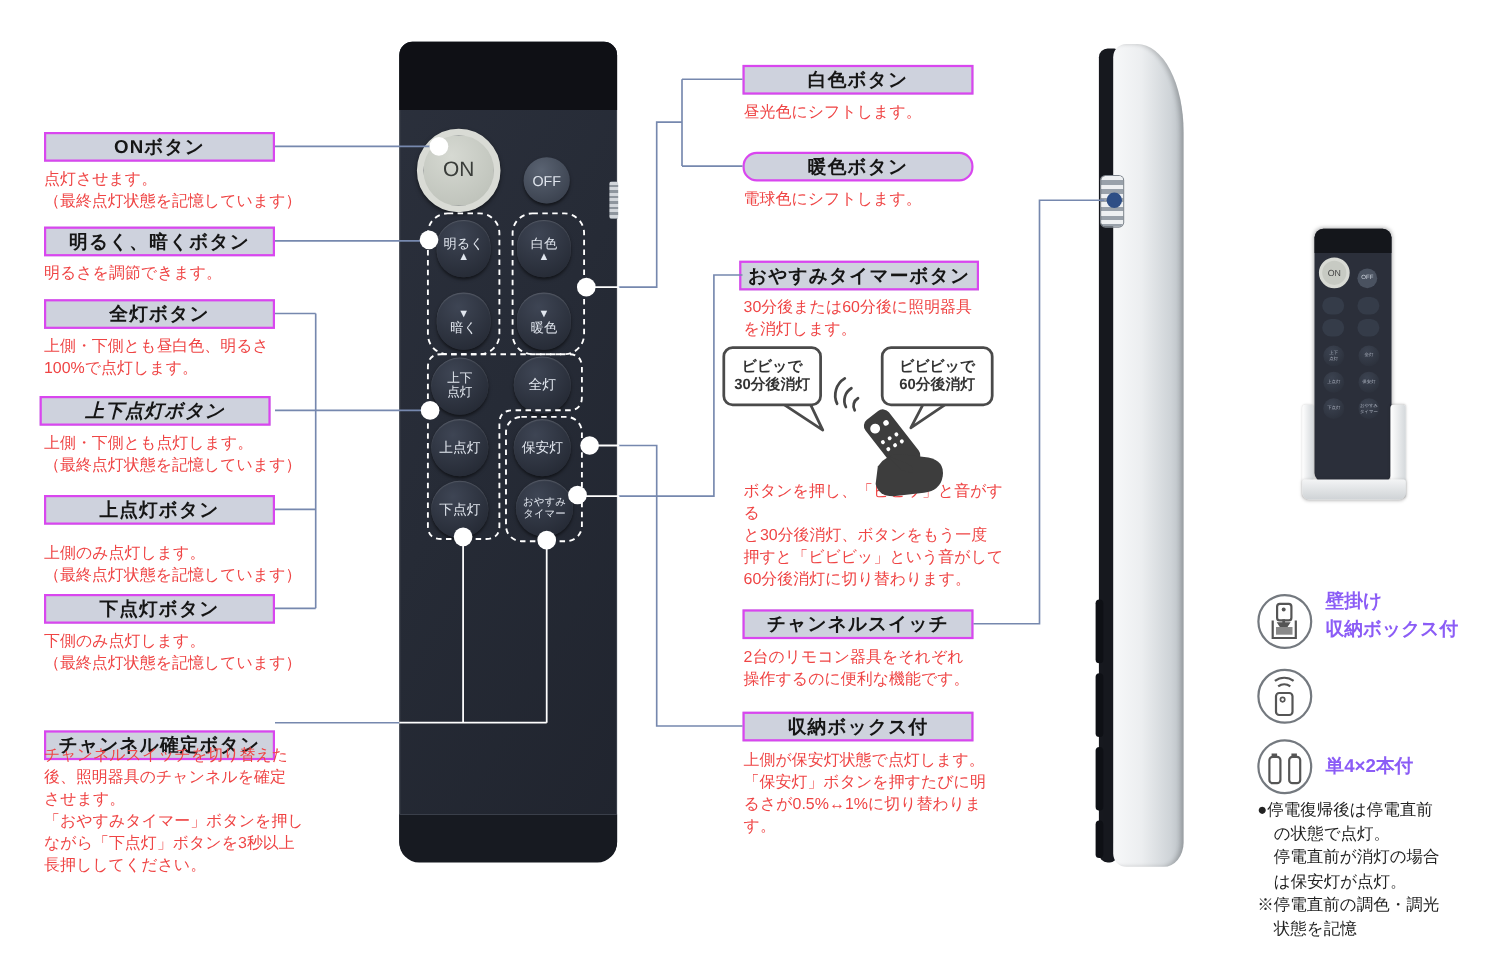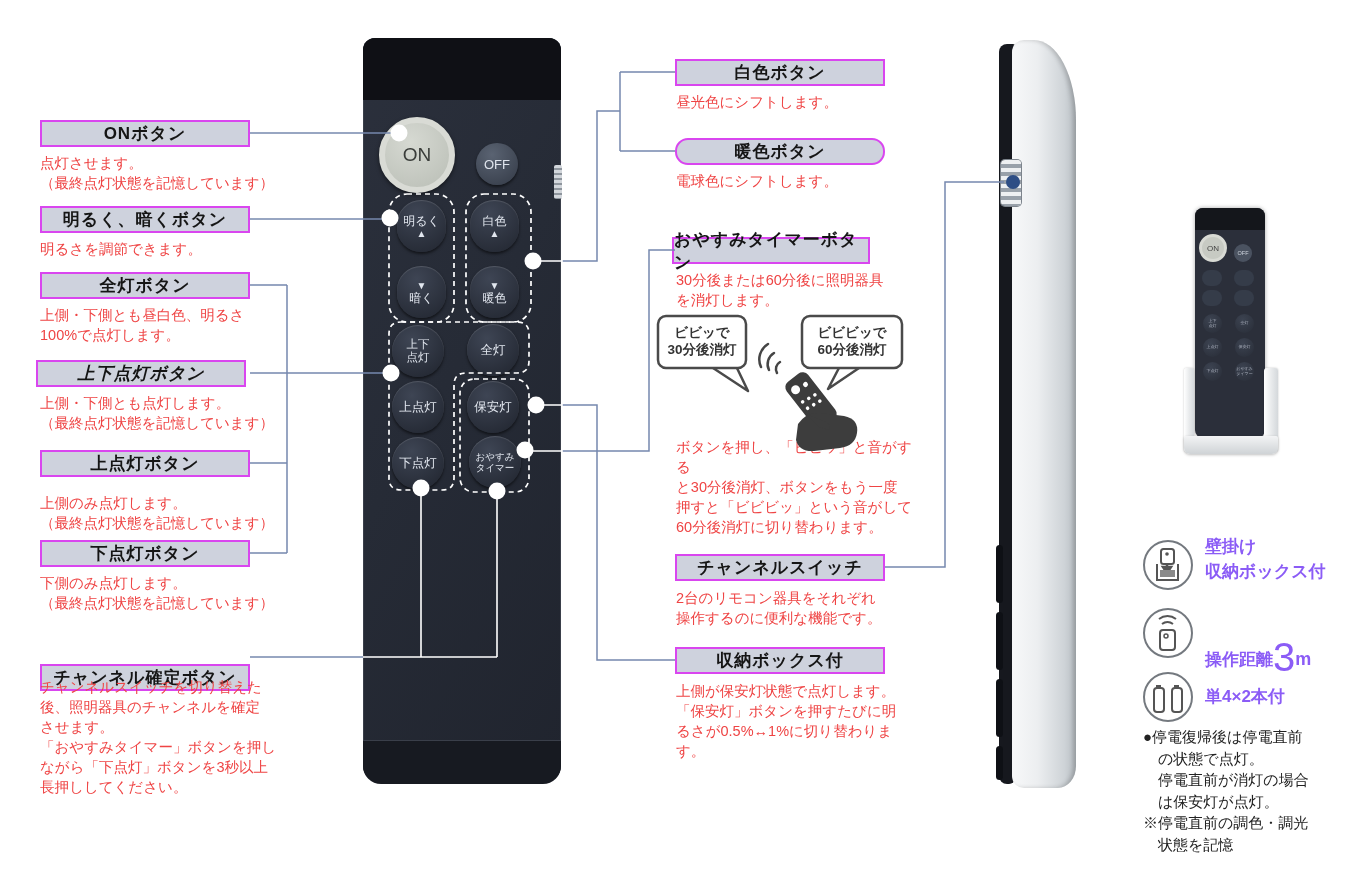--- a/index.html
+++ b/index.html
@@ -136,21 +136,21 @@
   <div class="label-box" style="left:675px;top:59px;">
       <span>白色ボタン</span>
     </div>
   <div class="desc" style="left:676px;top:92px;width:240px;">昼光色にシフトします。</div>
 
   <div class="label-box" style="left:675px;top:138px;border-radius:13px;">
       <span>暖色ボタン</span>
     </div>
   <div class="desc" style="left:676px;top:171px;width:240px;">電球色にシフトします。</div>
 
-  <div class="label-box" style="left:672px;top:237px;width:198px;">
+  <div class="label-box" style="left:672px;top:237px;width:218px;">
       <span>おやすみタイマーボタン</span>
     </div>
   <div class="desc" style="left:676px;top:270px;width:245px;">30分後または60分後に照明器具
 を消灯します。</div>
   <div class="desc" style="left:676px;top:437px;width:250px;">ボタンを押し、「ビビッ」と音がする
 と30分後消灯、ボタンをもう一度
 押すと「ビビビッ」という音がして
 60分後消灯に切り替わります。</div>
 
   <div class="label-box" style="left:675px;top:554px;">
@@ -254,23 +254,20 @@
   <div class="feat-label" style="left:1205px;top:534px;">壁掛け
 収納ボックス付</div>
 
   <div class="feat-circle" style="left:1143px;top:608px;">
     <svg width="38" height="38" viewBox="-19 -19 38 38">
       <rect x="-8" y="-3" width="15" height="20" rx="3" fill="none" stroke="#555" stroke-width="2"></rect>
       <circle cx="-2" cy="3" r="2" fill="none" stroke="#555" stroke-width="1.5"></circle>
       <path d="M-6,-9 A9 9 0 0 1 5,-9" fill="none" stroke="#555" stroke-width="2"></path>
       <path d="M-9,-14 A14 14 0 0 1 8,-14" fill="none" stroke="#555" stroke-width="2"></path>
     </svg>
-  </div>
-  <div class="feat-label" style="left:1205px;top:620px;">
-    <span>操作距離</span><span style="font-size:40px;font-weight:400;vertical-align:-6px;">3</span><span style="font-size:18px;">m</span>
   </div>
 
   <div class="feat-circle" style="left:1143px;top:672px;">
     <svg width="38" height="38" viewBox="-19 -19 38 38">
       <rect x="-12" y="-12" width="5" height="3" fill="#555"></rect>
       <rect x="6" y="-12" width="5" height="3" fill="#555"></rect>
       <rect x="-14" y="-9" width="10" height="24" rx="3" fill="none" stroke="#555" stroke-width="2"></rect>
       <rect x="4" y="-9" width="10" height="24" rx="3" fill="none" stroke="#555" stroke-width="2"></rect>
     </svg>
   </div>

